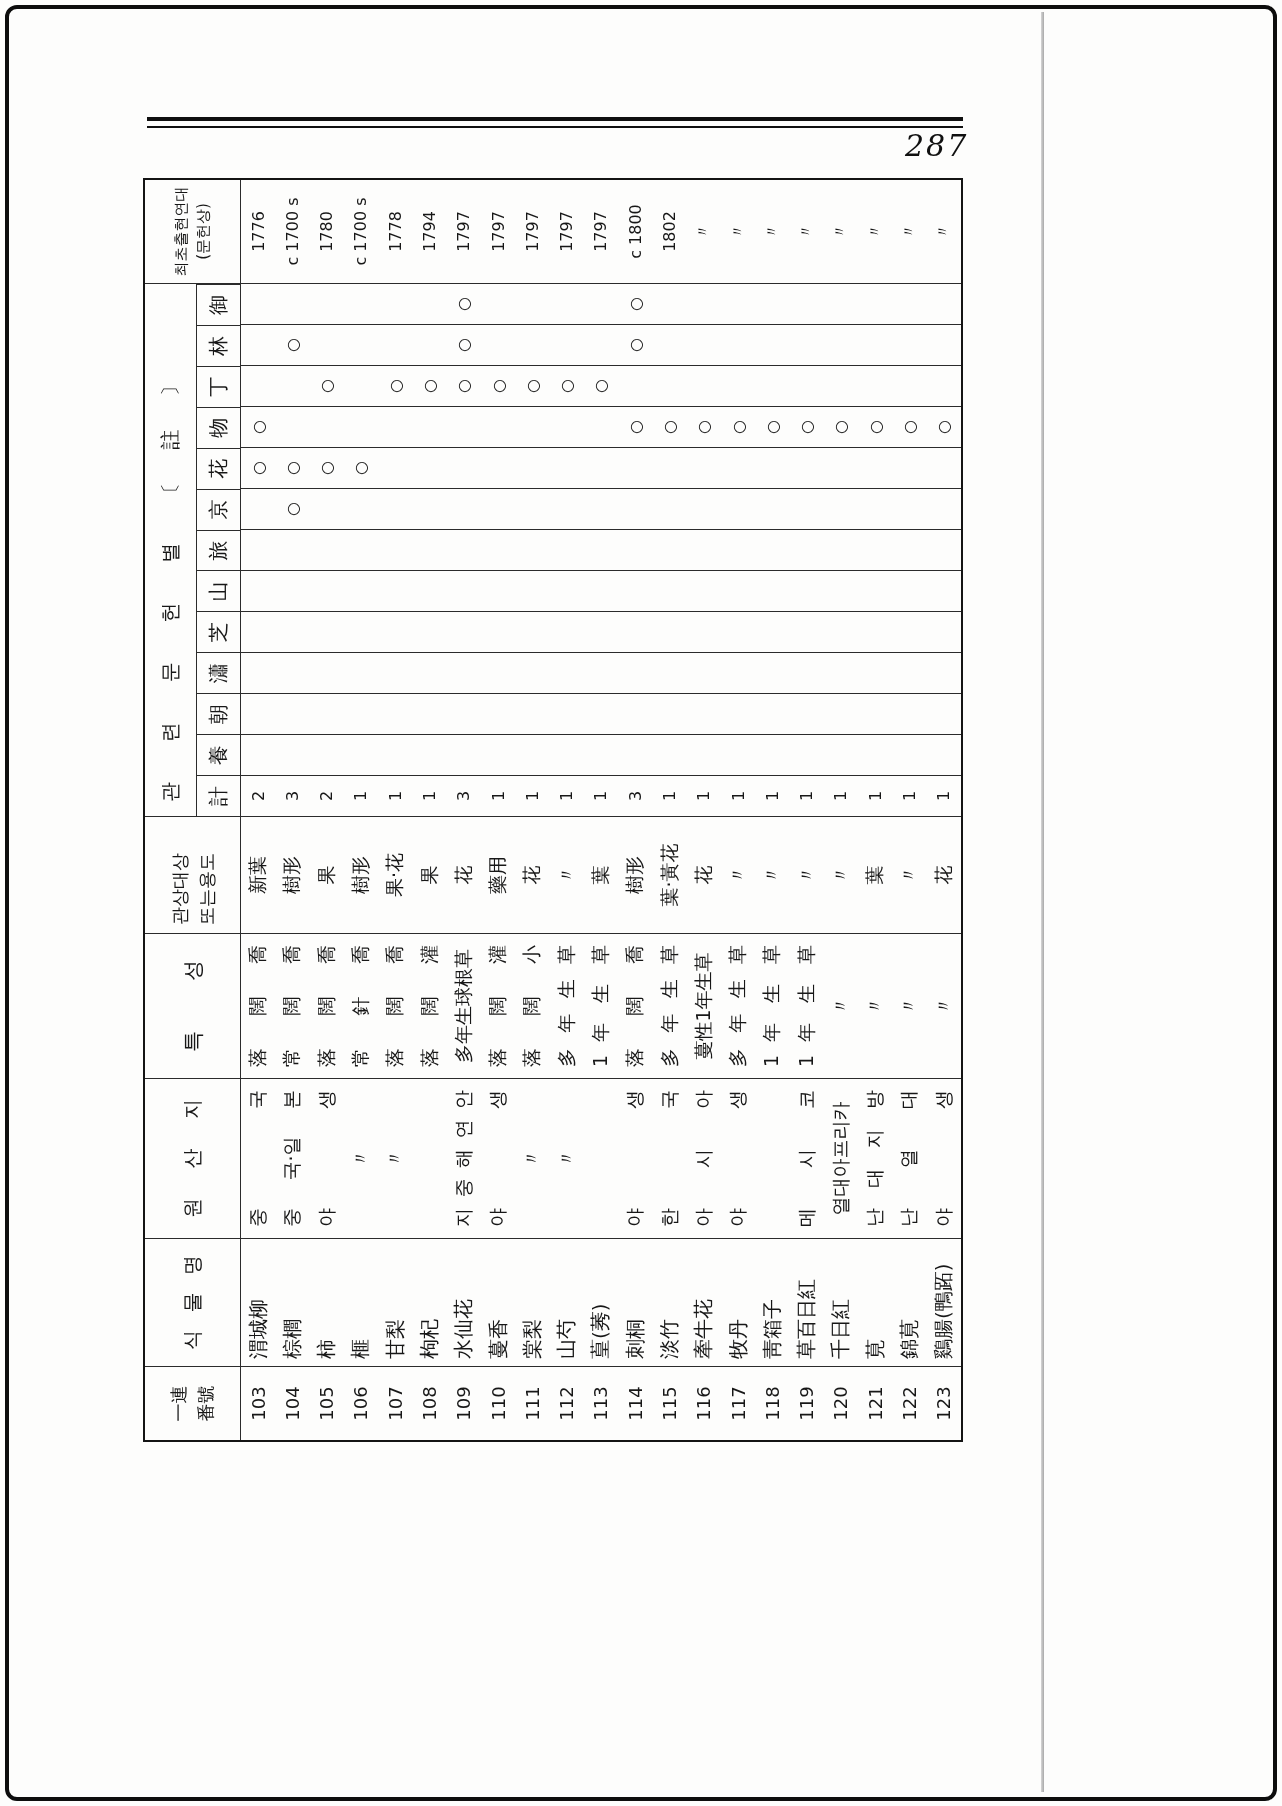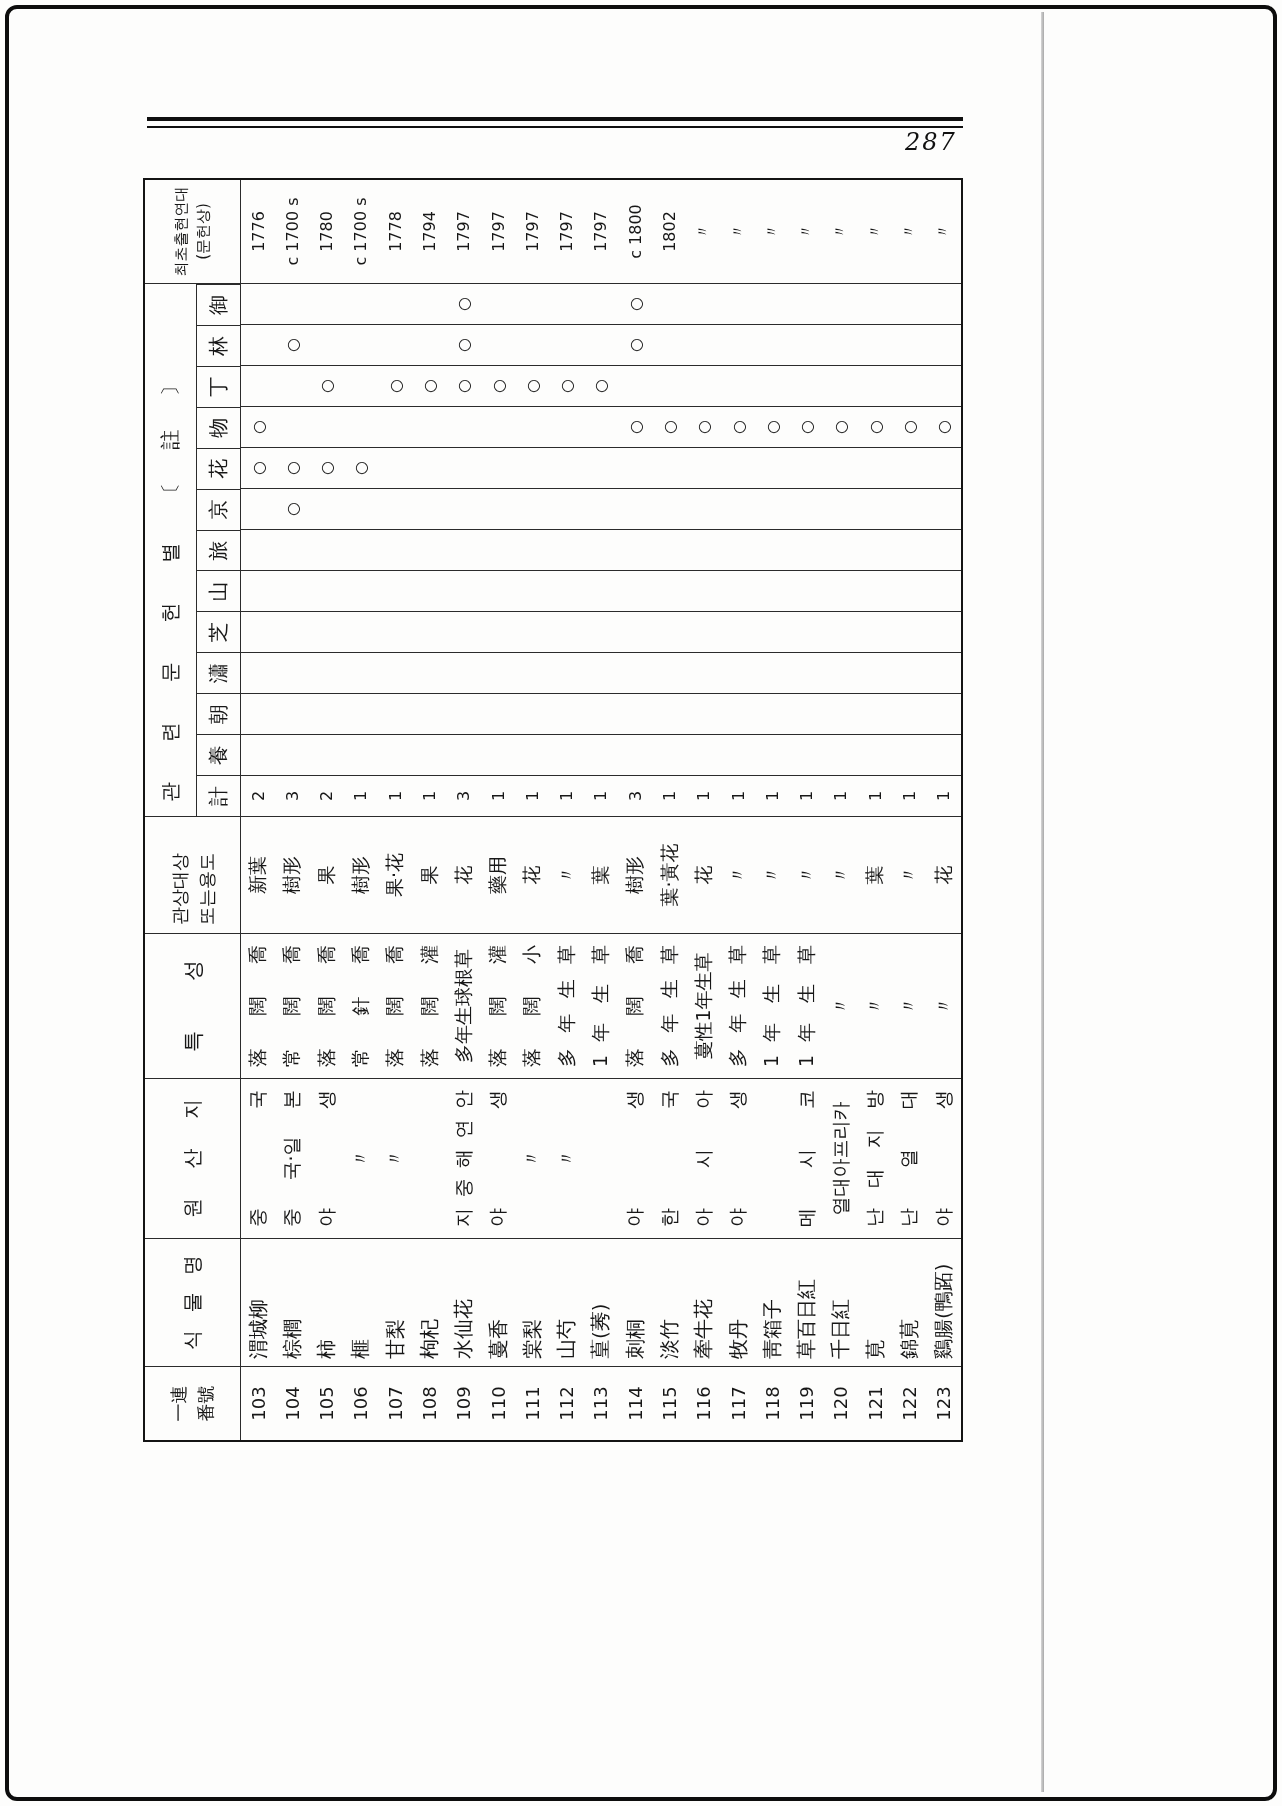--- a/index.html
+++ b/index.html
@@ -5,21 +5,21 @@
   html,body{margin:0;padding:0;background:#ffffff;}
   body{width:1282px;height:1806px;position:relative;overflow:hidden;
        font-family:"DejaVu Sans",sans-serif;color:#171717;}
   .page{position:absolute;inset:0;background:#fdfdfc;}
   .scan-frame{position:absolute;inset:5px;border:4px solid #0d0d0d;border-radius:12px;pointer-events:none;}
   .page-edge{position:absolute;left:1041px;top:12px;width:3px;height:1780px;
              background:linear-gradient(to right,#d6d6d6,#a8a8a8);}
   .rule-thick{position:absolute;left:147px;top:117px;width:816px;height:4px;background:#101010;}
   .rule-thin{position:absolute;left:147px;top:126px;width:816px;height:2px;background:#101010;}
   .page-number{position:absolute;left:905px;top:128px;font-family:"DejaVu Serif",serif;
-               font-style:italic;font-size:24px;letter-spacing:2px;color:#101010;}
+               font-style:italic;font-size:30px;letter-spacing:2px;color:#101010;}
 
   
   .table-rotate{position:absolute;left:-79px;top:400px;width:1264px;height:820px;
                 transform:rotate(-90deg);}
   .tbl{width:100%;height:100%;box-sizing:border-box;border:2px solid #141414;
        display:flex;flex-direction:column;background:transparent;}
 
   .thead{flex:none;height:95px;display:flex;border-bottom:1px solid #2b2b2b;}
   .hc{box-sizing:border-box;border-right:1px solid #2b2b2b;display:flex;flex-direction:column;
       align-items:center;justify-content:center;text-align:center;}

